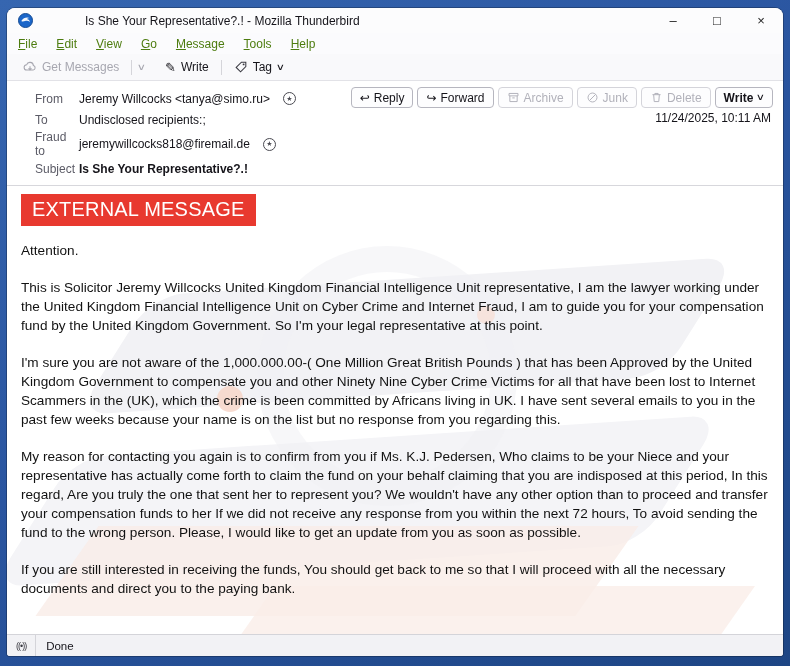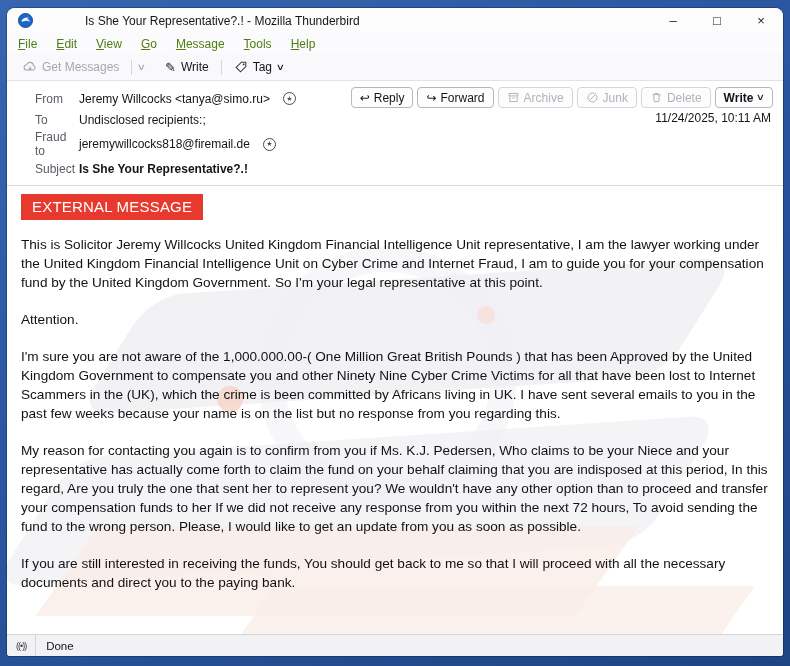--- a/index.html
+++ b/index.html
@@ -50,21 +50,21 @@
   .bodypane{ flex:1 1 auto; background:#ffffff; position:relative; overflow:hidden; }
   .wm{ position:absolute; pointer-events:none; z-index:0; }
   .wm-swoosh1{ left:120px; top:90px; width:560px; height:120px; background:#f2f2f5; transform:skewX(-35deg) rotate(-4deg); border-radius:30px; }
   .wm-swoosh2{ left:40px; top:250px; width:620px; height:130px; background:#f4f4f7; transform:skewX(-35deg) rotate(-4deg); border-radius:30px; }
   .wm-circle{ left:250px; top:60px; width:260px; height:260px; border:26px solid #f0f0f4; border-radius:50%; opacity:.55; }
   .wm-dot1{ left:210px; top:200px; width:26px; height:26px; background:#f6d3c6; border-radius:50%; opacity:.8; }
   .wm-dot2{ left:470px; top:120px; width:18px; height:18px; background:#f8ddd3; border-radius:50%; opacity:.7; }
   .wm-pink1{ left:60px; top:340px; width:540px; height:90px; background:#f9ece7; transform:skewX(-35deg); opacity:.8; }
   .wm-pink2{ left:240px; top:400px; width:480px; height:80px; background:#faeee9; transform:skewX(-35deg); opacity:.8; }
   .body-inner{ position:relative; z-index:1; padding:8px 14px 0 14px; }
-  .ext-banner{ display:inline-block; background:#e8392f; color:#ffffff; font-size:15px; padding:4px 11px 5px 11px; margin-bottom:15px; letter-spacing:.2px; }
+  .ext-banner{ display:inline-block; background:#e8392f; color:#ffffff; font-size:20px; padding:4px 11px 5px 11px; margin-bottom:15px; letter-spacing:.2px; }
   .body-inner p{ font-size:13.6px; line-height:19px; color:#121212; margin-bottom:18px; max-width:770px; }
   
   .statusbar{ height:22px; background:#f2f2f5; border-top:1px solid #d4d4d9; display:flex; align-items:center; flex:0 0 auto; font-size:11.5px; color:#15141a; }
   .status-icon{ font-size:9px; color:#3a3a42; letter-spacing:-1px; padding:0 9px; }
   .status-sep{ width:1px; height:100%; background:#d4d4d9; margin-right:10px; }
 </style>
 </head>
 <body>
 
 <div class="window">
@@ -184,22 +184,22 @@
     <div class="wm wm-swoosh1"></div>
     <div class="wm wm-swoosh2"></div>
     <div class="wm wm-circle"></div>
     <div class="wm wm-dot1"></div>
     <div class="wm wm-dot2"></div>
     <div class="wm wm-pink1"></div>
     <div class="wm wm-pink2"></div>
 
     <div class="body-inner">
       <div class="ext-banner">EXTERNAL MESSAGE</div>
+      <p>Attention.</p>
       <p>This is Solicitor Jeremy Willcocks United Kingdom Financial Intelligence Unit representative, I am the lawyer working under the United Kingdom Financial Intelligence Unit on Cyber Crime and Internet Fraud, I am to guide you for your compensation fund by the United Kingdom Government. So I'm your legal representative at this point.</p>
-      <p>Attention.</p>
       <p>I'm sure you are not aware of the 1,000.000.00-( One Million Great British Pounds ) that has been Approved by the United Kingdom Government to compensate you and other Ninety Nine Cyber Crime Victims for all that have been lost to Internet Scammers in the (UK), which the crime is been committed by Africans living in UK. I have sent several emails to you in the past few weeks because your name is on the list but no response from you regarding this.</p>
       <p>My reason for contacting you again is to confirm from you if Ms. K.J. Pedersen, Who claims to be your Niece and your representative has actually come forth to claim the fund on your behalf claiming that you are indisposed at this period, In this regard, Are you truly the one that sent her to represent you? We wouldn't have any other option than to proceed and transfer your compensation funds to her If we did not receive any response from you within the next 72 hours, To avoid sending the fund to the wrong person. Please, I would like to get an update from you as soon as possible.</p>
       <p>If you are still interested in receiving the funds, You should get back to me so that I will proceed with all the necessary documents and direct you to the paying bank.</p>
     </div>
   </div>
 
   <div class="statusbar">
     <span class="status-icon">((•))</span>
     <div class="status-sep"></div>
     <span>Done</span>

